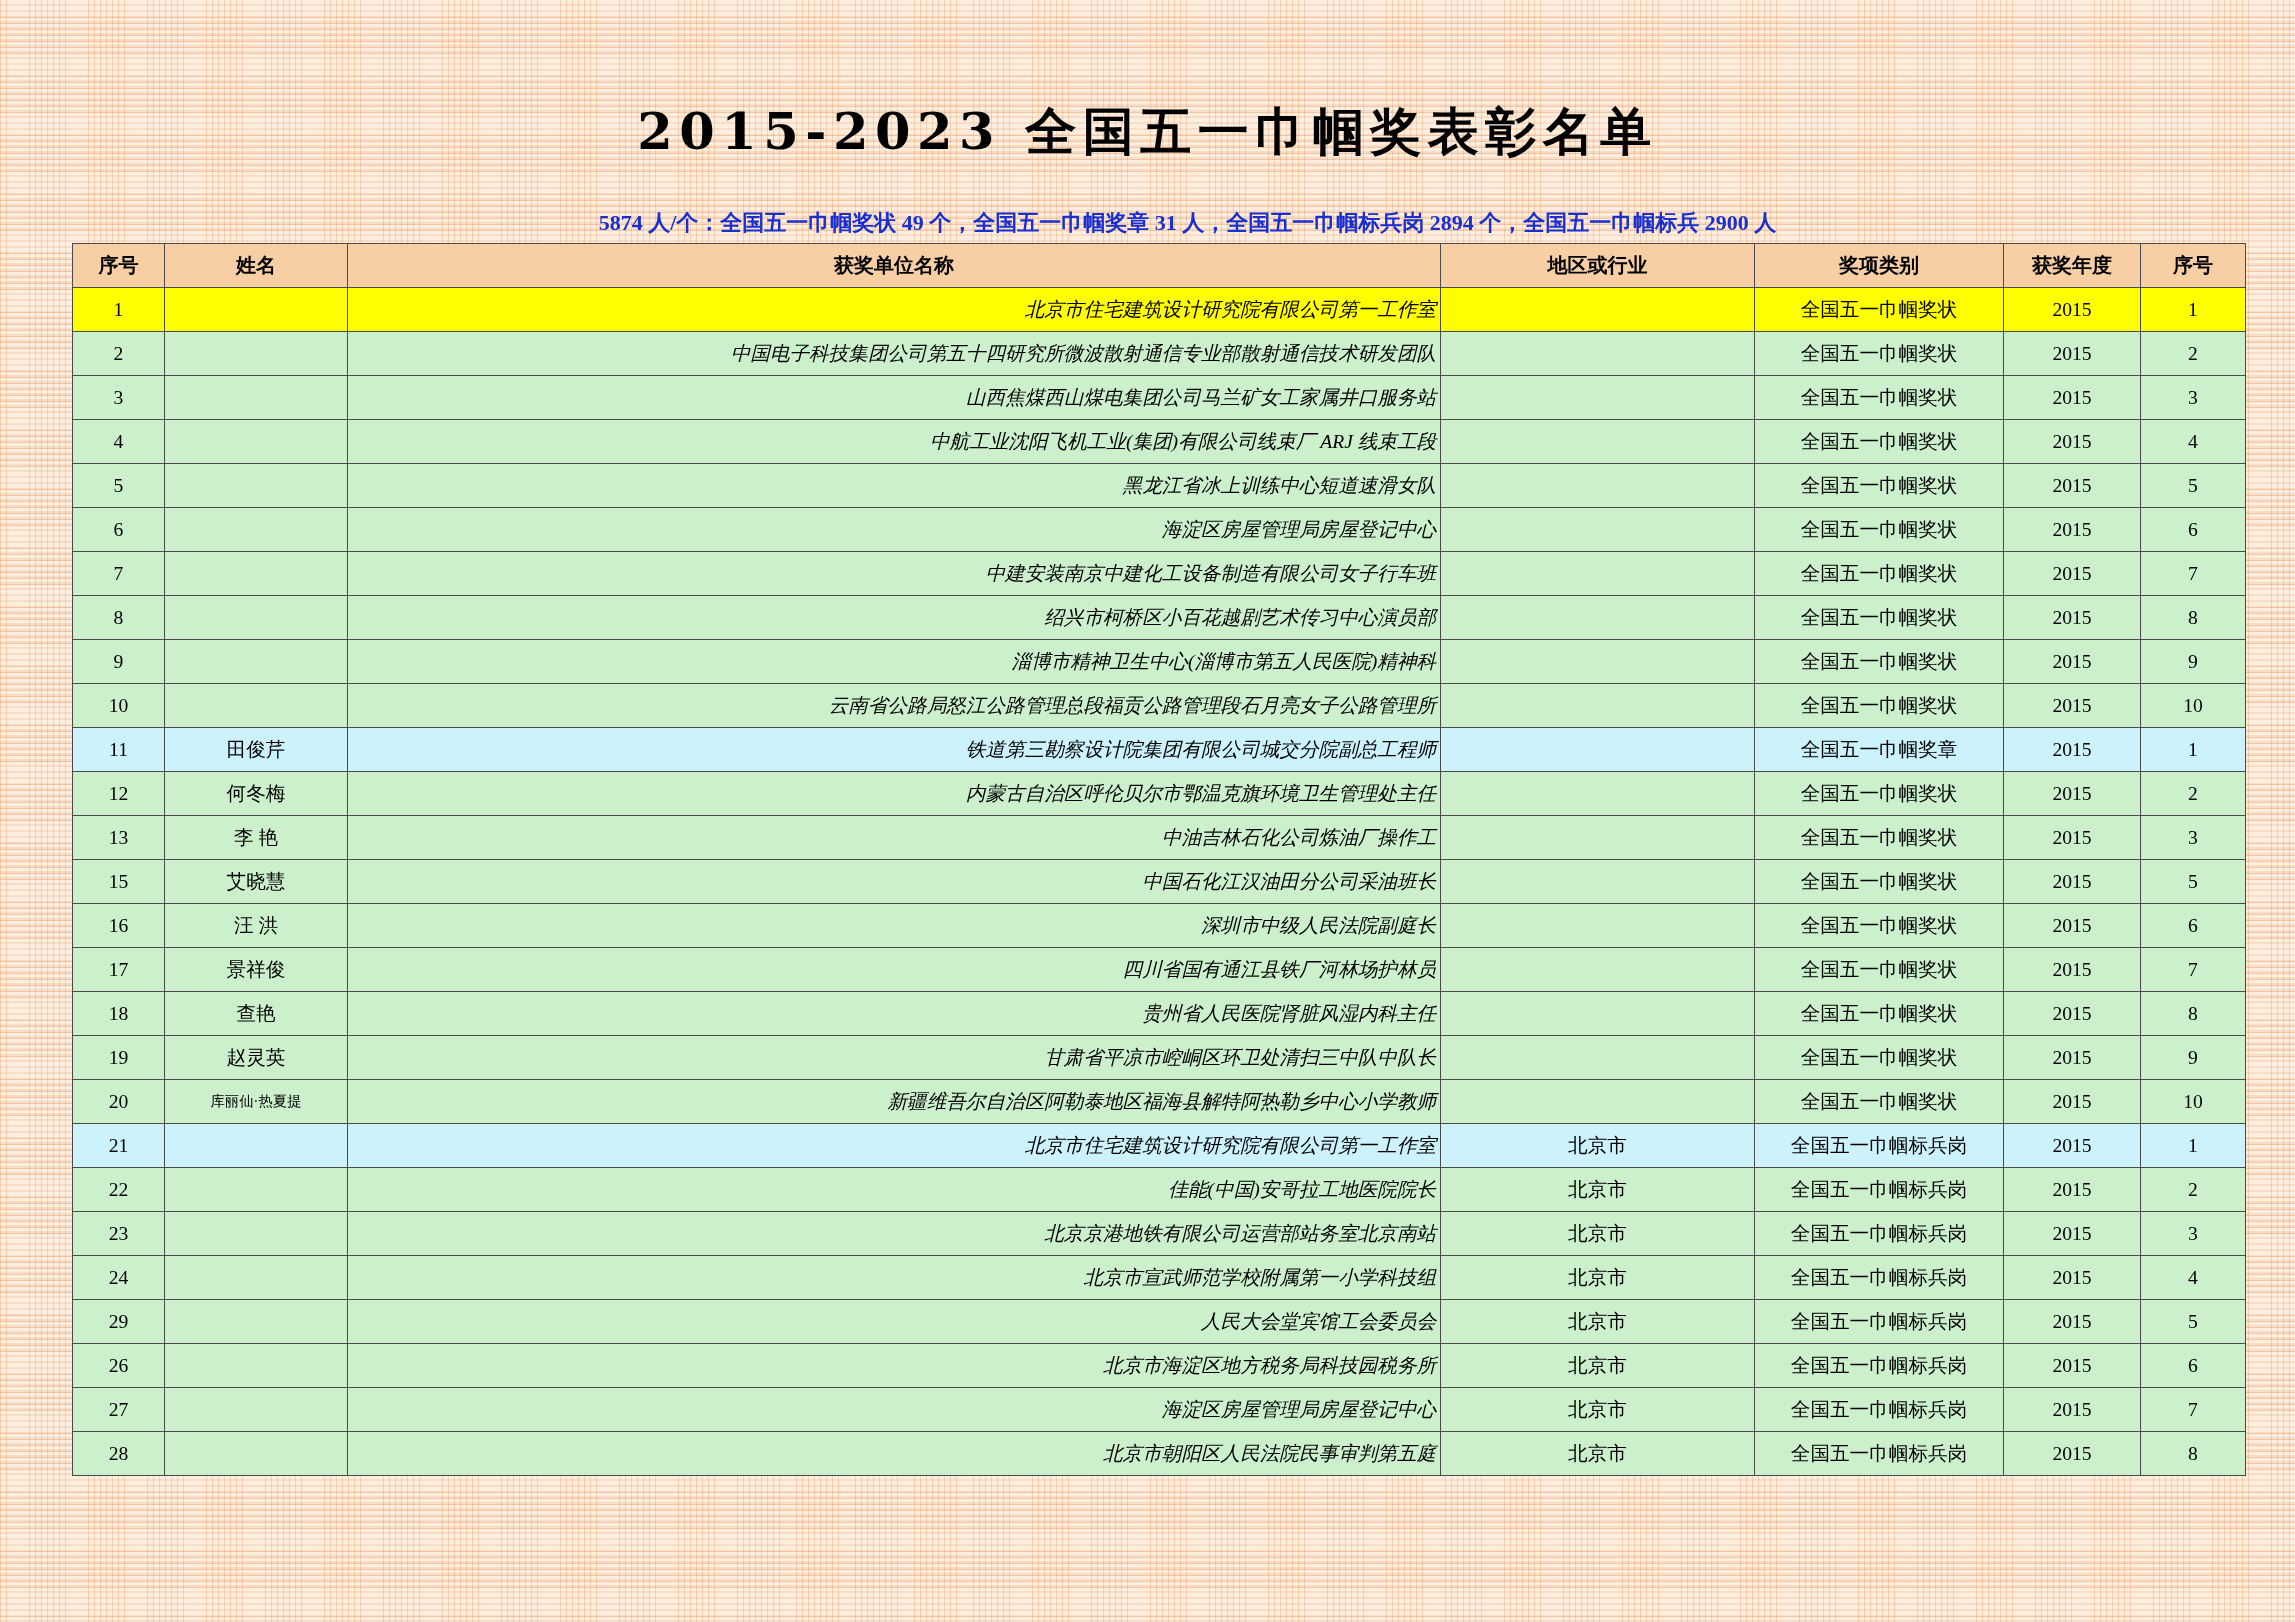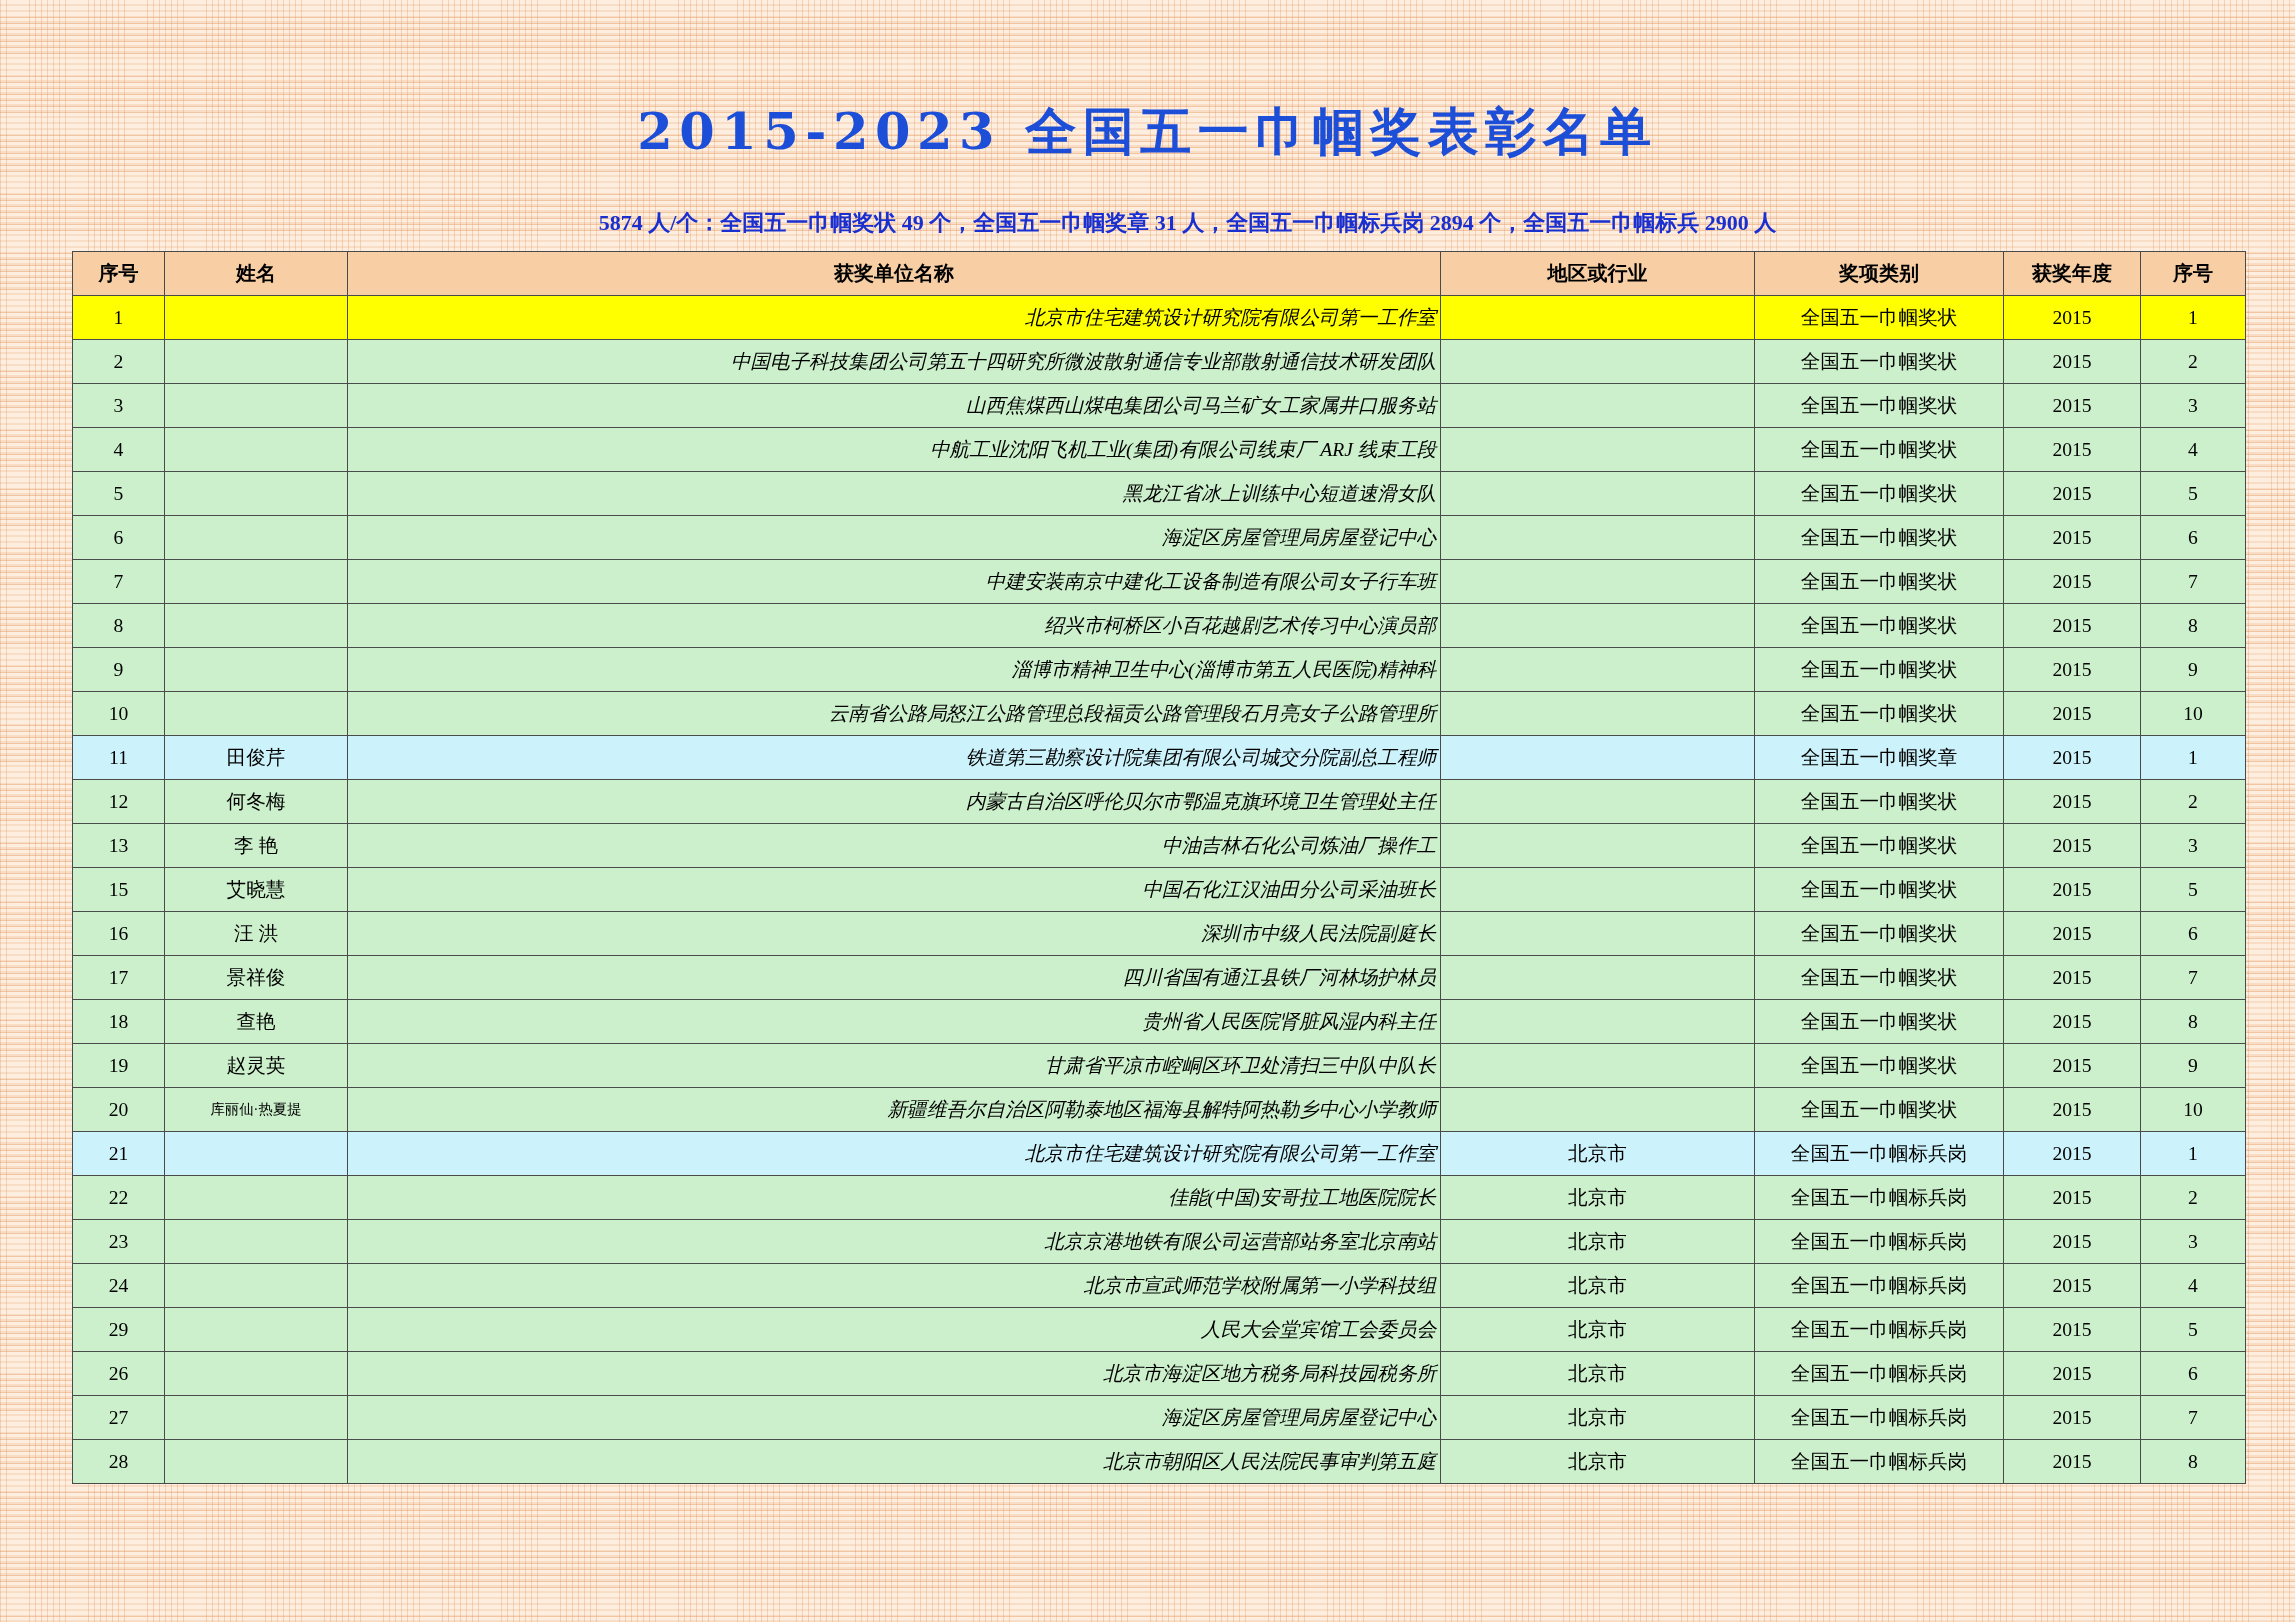--- a/index.html
+++ b/index.html
@@ -30,42 +30,42 @@
     z-index: 1;
     width: 2295px;
     height: 1623px;
   }
   .title {
     position: absolute;
     top: 98px;
     left: 0;
     width: 2295px;
     text-align: center;
-    color: #1d4ed8;
+    color: #000000;
     font-size: 51px;
     font-weight: bold;
     letter-spacing: 6.5px;
     font-family: "DejaVu Serif", "Liberation Serif", serif;
     white-space: nowrap;
   }
   .subtitle {
     position: absolute;
     top: 208px;
     left: 0;
     width: 2295px;
     text-align: center;
     color: #1a2fd0;
     font-size: 22px;
     font-weight: bold;
     white-space: nowrap;
     margin-left: 40px;
   }
   table.awards {
     position: absolute;
-    top: 251px;
+    top: 243px;
     left: 72px;
     width: 2154px;
     border-collapse: collapse;
     table-layout: fixed;
     font-size: 19.6px;
   }
   table.awards th, table.awards td {
     border: 0.7px solid #4a4a4a;
     height: 43px;
     padding: 0 3.9px;

